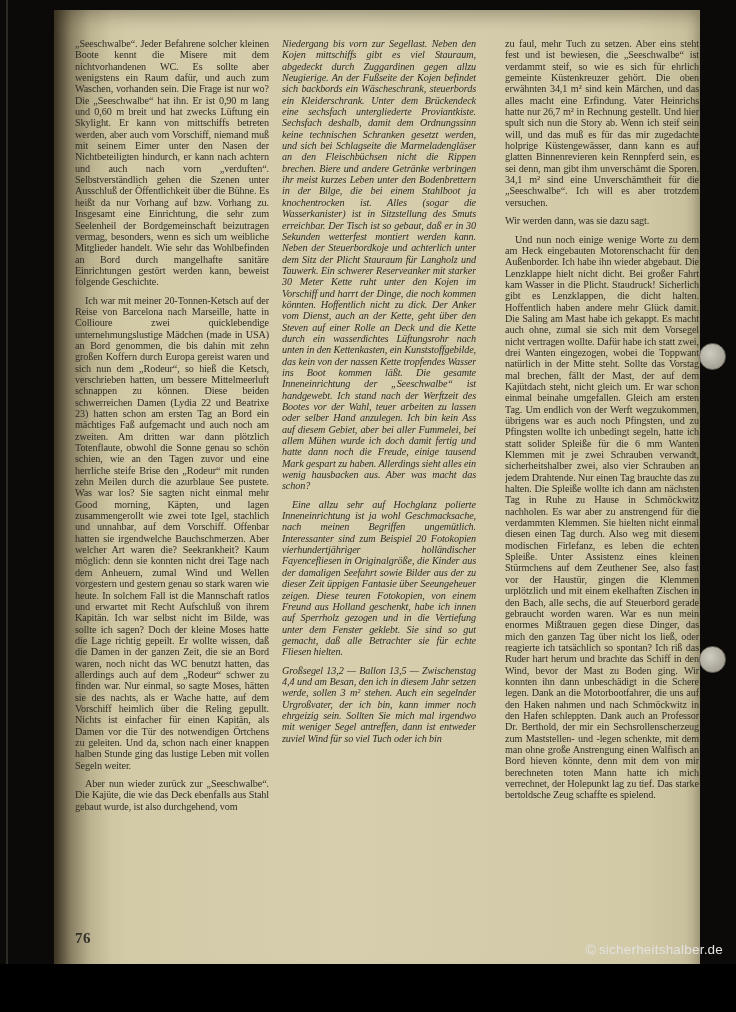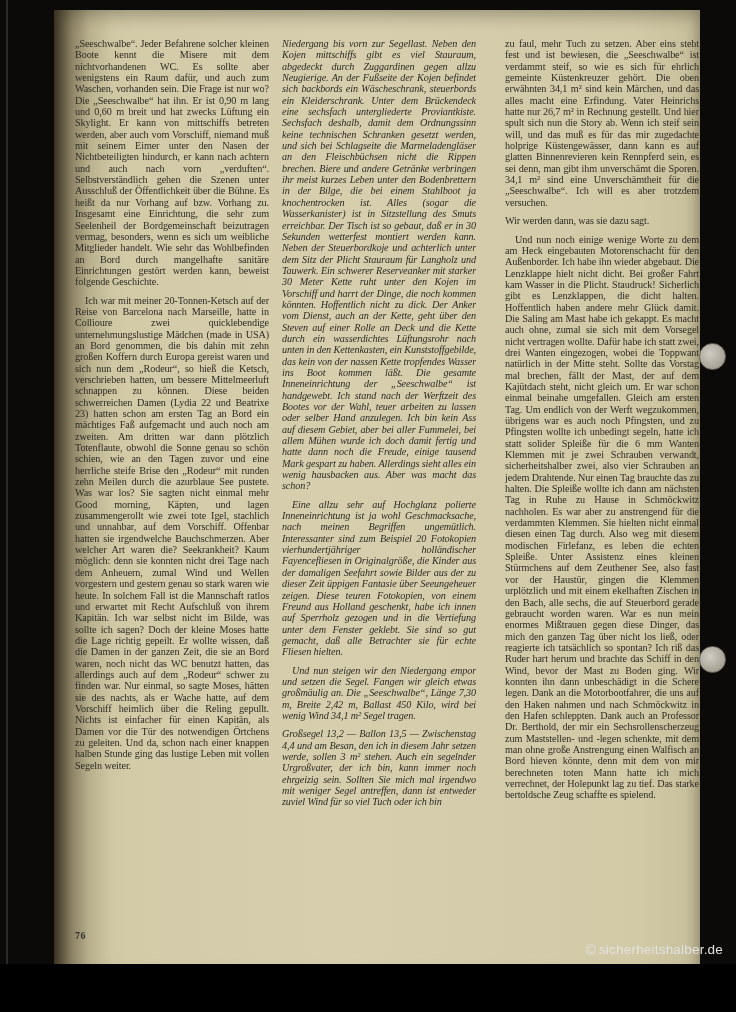--- a/index.html
+++ b/index.html
@@ -24,21 +24,21 @@
     font-size:10.2px;line-height:11.35px;letter-spacing:-0.12px;
     text-align:justify;color:#2e2c24;
   }
   .col p{margin:0 0 7px;text-indent:10px;}
   .col p.cont{text-indent:0;}
   .col-1{left:21px;}
   .col-2{left:228px;font-style:italic;}
   .col-3{left:435px;margin-left:16px;}
   .pagenum{
     position:absolute;left:21px;top:920px;
-    font-size:10px;font-weight:bold;color:#34312a;letter-spacing:.5px;
+    font-size:15px;font-weight:bold;color:#34312a;letter-spacing:.5px;
   }
   .hole{
     position:absolute;width:25px;height:25px;border-radius:50%;
     background:radial-gradient(circle at 40% 38%,#cfccc1,#a9a599 65%,#8e8a7e 100%);
     border:1px solid #6e6a5f;
   }
   .hole-top{left:699px;top:343px;}
   .hole-bottom{left:699px;top:646px;}
   .watermark{
     position:absolute;right:13px;bottom:5px;height:18px;
@@ -53,26 +53,26 @@
 
 <div class="scan">
   <div class="spine-line"></div>
 
   <div class="page">
     <div class="gutter"></div>
 
     <div class="col col-1">
       <p class="cont">„Seeschwalbe“. Jeder Befahrene solcher kleinen Boote kennt die Misere mit dem nichtvorhandenen WC. Es sollte aber wenigstens ein Raum dafür, und auch zum Waschen, vorhanden sein. Die Frage ist nur wo? Die „Seeschwalbe“ hat ihn. Er ist 0,90 m lang und 0,60 m breit und hat zwecks Lüftung ein Skylight. Er kann von mittschiffs betreten werden, aber auch vom Vorschiff, niemand muß mit seinem Eimer unter den Nasen der Nichtbeteiligten hindurch, er kann nach achtern und auch nach vorn „verduften“. Selbstverständlich gehen die Szenen unter Ausschluß der Öffentlichkeit über die Bühne. Es heißt da nur Vorhang auf bzw. Vorhang zu. Insgesamt eine Einrichtung, die sehr zum Seelenheil der Bordgemeinschaft beizutragen vermag, besonders, wenn es sich um weibliche Mitglieder handelt. Wie sehr das Wohlbefinden an Bord durch mangelhafte sanitäre Einrichtungen gestört werden kann, beweist folgende Geschichte.</p>
       <p>Ich war mit meiner 20-Tonnen-Ketsch auf der Reise von Barcelona nach Marseille, hatte in Collioure zwei quicklebendige unternehmungslustige Mädchen (made in USA) an Bord genommen, die bis dahin mit zehn großen Koffern durch Europa gereist waren und sich nun dem „Rodeur“, so hieß die Ketsch, verschrieben hatten, um bessere Mittelmeerluft schnappen zu können. Diese beiden schwerreichen Damen (Lydia 22 und Beatrixe 23) hatten schon am ersten Tag an Bord ein mächtiges Faß aufgemacht und auch noch am zweiten. Am dritten war dann plötzlich Totenflaute, obwohl die Sonne genau so schön schien, wie an den Tagen zuvor und eine herrliche steife Brise den „Rodeur“ mit runden zehn Meilen durch die azurblaue See pustete. Was war los? Sie sagten nicht einmal mehr Good morning, Käpten, und lagen zusammengerollt wie zwei tote Igel, stachlich und unnahbar, auf dem Vorschiff. Offenbar hatten sie irgendwelche Bauchschmerzen. Aber welcher Art waren die? Seekrankheit? Kaum möglich: denn sie konnten nicht drei Tage nach dem Anheuern, zumal Wind und Wellen vorgestern und gestern genau so stark waren wie heute. In solchem Fall ist die Mannschaft ratlos und erwartet mit Recht Aufschluß von ihrem Kapitän. Ich war selbst nicht im Bilde, was sollte ich sagen? Doch der kleine Moses hatte die Lage richtig gepeilt. Er wollte wissen, daß die Damen in der ganzen Zeit, die sie an Bord waren, noch nicht das WC benutzt hatten, das allerdings auch auf dem „Rodeur“ schwer zu finden war. Nur einmal, so sagte Moses, hätten sie des nachts, als er Wache hatte, auf dem Vorschiff heimlich über die Reling gepullt. Nichts ist einfacher für einen Kapitän, als Damen vor die Tür des notwendigen Örtchens zu geleiten. Und da, schon nach einer knappen halben Stunde ging das lustige Leben mit vollen Segeln weiter.</p>
+      <p>Aber nun wieder zurück zur „Seeschwalbe“. Die Kajüte, die wie das Deck ebenfalls aus Stahl gebaut wurde, ist also durchgehend, vom</p>
     </div>
 
     <div class="col col-2">
       <p class="cont">Niedergang bis vorn zur Segellast. Neben den Kojen mittschiffs gibt es viel Stauraum, abgedeckt durch Zuggardinen gegen allzu Neugierige. An der Fußseite der Kojen befindet sich backbords ein Wäscheschrank, steuerbords ein Kleiderschrank. Unter dem Brückendeck eine sechsfach untergliederte Proviantkiste. Sechsfach deshalb, damit dem Ordnungssinn keine technischen Schranken gesetzt werden, und sich bei Schlagseite die Marmeladengläser an den Fleischbüchsen nicht die Rippen brechen. Biere und andere Getränke verbringen ihr meist kurzes Leben unter den Bodenbrettern in der Bilge, die bei einem Stahlboot ja knochentrocken ist. Alles (sogar die Wasserkanister) ist in Sitzstellung des Smuts erreichbar. Der Tisch ist so gebaut, daß er in 30 Sekunden wetterfest montiert werden kann. Neben der Steuerbordkoje und achterlich unter dem Sitz der Plicht Stauraum für Langholz und Tauwerk. Ein schwerer Reserveanker mit starker 30 Meter Kette ruht unter den Kojen im Vorschiff und harrt der Dinge, die noch kommen könnten. Hoffentlich nicht zu dick. Der Anker vom Dienst, auch an der Kette, geht über den Steven auf einer Rolle an Deck und die Kette durch ein wasserdichtes Lüftungsrohr nach unten in den Kettenkasten, ein Kunststoffgebilde, das kein von der nassen Kette tropfendes Wasser ins Boot kommen läßt. Die gesamte Inneneinrichtung der „Seeschwalbe“ ist handgewebt. Ich stand nach der Werftzeit des Bootes vor der Wahl, teuer arbeiten zu lassen oder selber Hand anzulegen. Ich bin kein Ass auf diesem Gebiet, aber bei aller Fummelei, bei allem Mühen wurde ich doch damit fertig und hatte dann noch die Freude, einige tausend Mark gespart zu haben. Allerdings sieht alles ein wenig hausbacken aus. Aber was macht das schon?</p>
       <p>Eine allzu sehr auf Hochglanz polierte Inneneinrichtung ist ja wohl Geschmacksache, nach meinen Begriffen ungemütlich. Interessanter sind zum Beispiel 20 Fotokopien vierhundertjähriger holländischer Fayencefliesen in Originalgröße, die Kinder aus der damaligen Seefahrt sowie Bilder aus der zu dieser Zeit üppigen Fantasie über Seeungeheuer zeigen. Diese teuren Fotokopien, von einem Freund aus Holland geschenkt, habe ich innen auf Sperrholz gezogen und in die Vertiefung unter dem Fenster geklebt. Sie sind so gut gemacht, daß alle Betrachter sie für echte Fliesen hielten.</p>
-      <p>Und nun steigen wir den Niedergang empor und setzen die Segel. Fangen wir gleich etwas großmäulig an. Die „Seeschwalbe“, Länge 7,30 m, Breite 2,42 m, Ballast 450 Kilo, wird bei wenig Wind 34,1 m² Segel tragen.</p>
       <p class="cont">Großsegel 13,2 — Ballon 13,5 — Zwischenstag 4,4 und am Besan, den ich in diesem Jahr setzen werde, sollen 3 m² stehen. Auch ein segelnder Urgroßvater, der ich bin, kann immer noch ehrgeizig sein. Sollten Sie mich mal irgendwo mit weniger Segel antreffen, dann ist entweder zuviel Wind für so viel Tuch oder ich bin</p>
     </div>
 
     <div class="col col-3">
       <p class="cont">zu faul, mehr Tuch zu setzen. Aber eins steht fest und ist bewiesen, die „Seeschwalbe“ ist verdammt steif, so wie es sich für ehrlich gemeinte Küstenkreuzer gehört. Die oben erwähnten 34,1 m² sind kein Märchen, und das alles macht eine Erfindung. Vater Heinrichs hatte nur 26,7 m² in Rechnung gestellt. Und hier spult sich nun die Story ab. Wenn ich steif sein will, und das muß es für das mir zugedachte holprige Küstengewässer, dann kann es auf glatten Binnenrevieren kein Rennpferd sein, es sei denn, man gibt ihm unverschämt die Sporen. 34,1 m² sind eine Unverschämtheit für die „Seeschwalbe“. Ich will es aber trotzdem versuchen.</p>
       <p class="cont">Wir werden dann, was sie dazu sagt.</p>
       <p>Und nun noch einige wenige Worte zu dem am Heck eingebauten Motorenschacht für den Außenborder. Ich habe ihn wieder abgebaut. Die Lenzklappe hielt nicht dicht. Bei großer Fahrt kam Wasser in die Plicht. Staudruck! Sicherlich gibt es Lenzklappen, die dicht halten. Hoffentlich haben andere mehr Glück damit. Die Saling am Mast habe ich gekappt. Es macht auch ohne, zumal sie sich mit dem Vorsegel nicht vertragen wollte. Dafür habe ich statt zwei, drei Wanten eingezogen, wobei die Toppwant natürlich in der Mitte steht. Sollte das Vorstag mal brechen, fällt der Mast, der auf dem Kajütdach steht, nicht gleich um. Er war schon einmal beinahe umgefallen. Gleich am ersten Tag. Um endlich von der Werft wegzukommen, übrigens war es auch noch Pfingsten, und zu Pfingsten wollte ich unbedingt segeln, hatte ich statt solider Spleiße für die 6 mm Wanten Klemmen mit je zwei Schrauben verwandt, sicherheitshalber zwei, also vier Schrauben an jedem Drahtende. Nur einen Tag brauchte das zu halten. Die Spleiße wollte ich dann am nächsten Tag in Ruhe zu Hause in Schmöckwitz nachholen. Es war aber zu anstrengend für die verdammten Klemmen. Sie hielten nicht einmal diesen einen Tag durch. Also weg mit diesem modischen Firlefanz, es leben die echten Spleiße. Unter Assistenz eines kleinen Stürmchens auf dem Zeuthener See, also fast vor der Haustür, gingen die Klemmen urplötzlich und mit einem ekelhaften Zischen in den Bach, alle sechs, die auf Steuerbord gerade gebraucht worden waren. War es nun mein enormes Mißtrauen gegen diese Dinger, das mich den ganzen Tag über nicht los ließ, oder reagierte ich tatsächlich so spontan? Ich riß das Ruder hart herum und brachte das Schiff in den Wind, bevor der Mast zu Boden ging. Wir konnten ihn dann unbeschädigt in die Schere legen. Dank an die Motorbootfahrer, die uns auf den Haken nahmen und nach Schmöckwitz in den Hafen schleppten. Dank auch an Professor Dr. Berthold, der mir ein Sechsrollenscherzeug zum Maststellen- und -legen schenkte, mit dem man ohne große Anstrengung einen Walfisch an Bord hieven könnte, denn mit dem von mir berechneten toten Mann hatte ich mich verrechnet, der Holepunkt lag zu tief. Das starke bertoldsche Zeug schaffte es spielend.</p>
     </div>
 
     <div class="pagenum">76</div>

